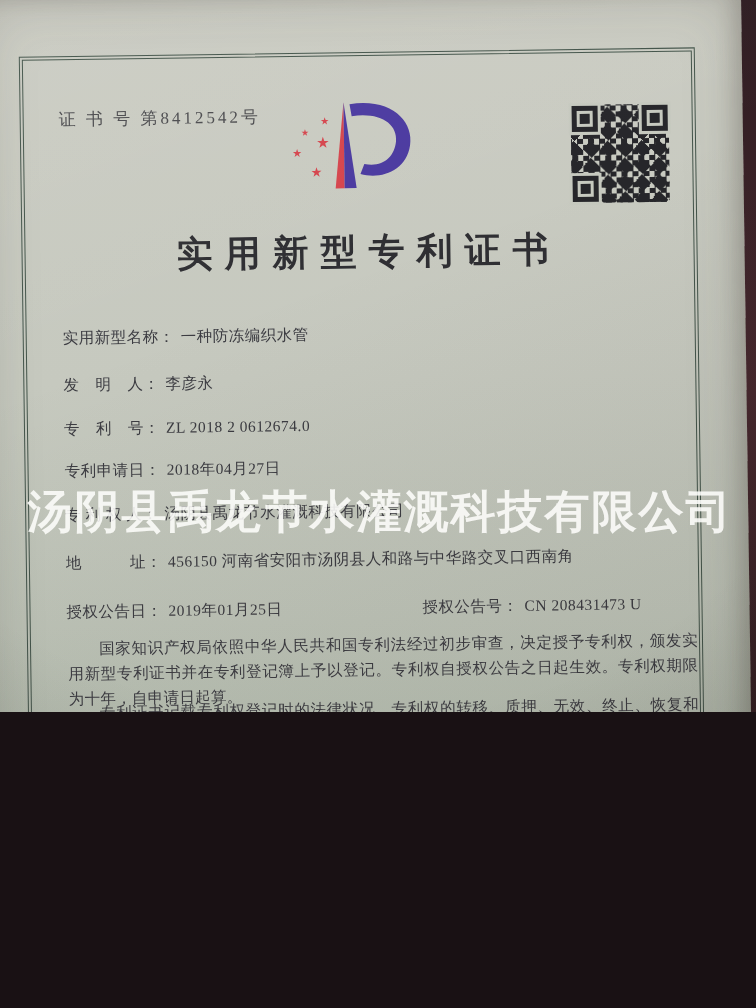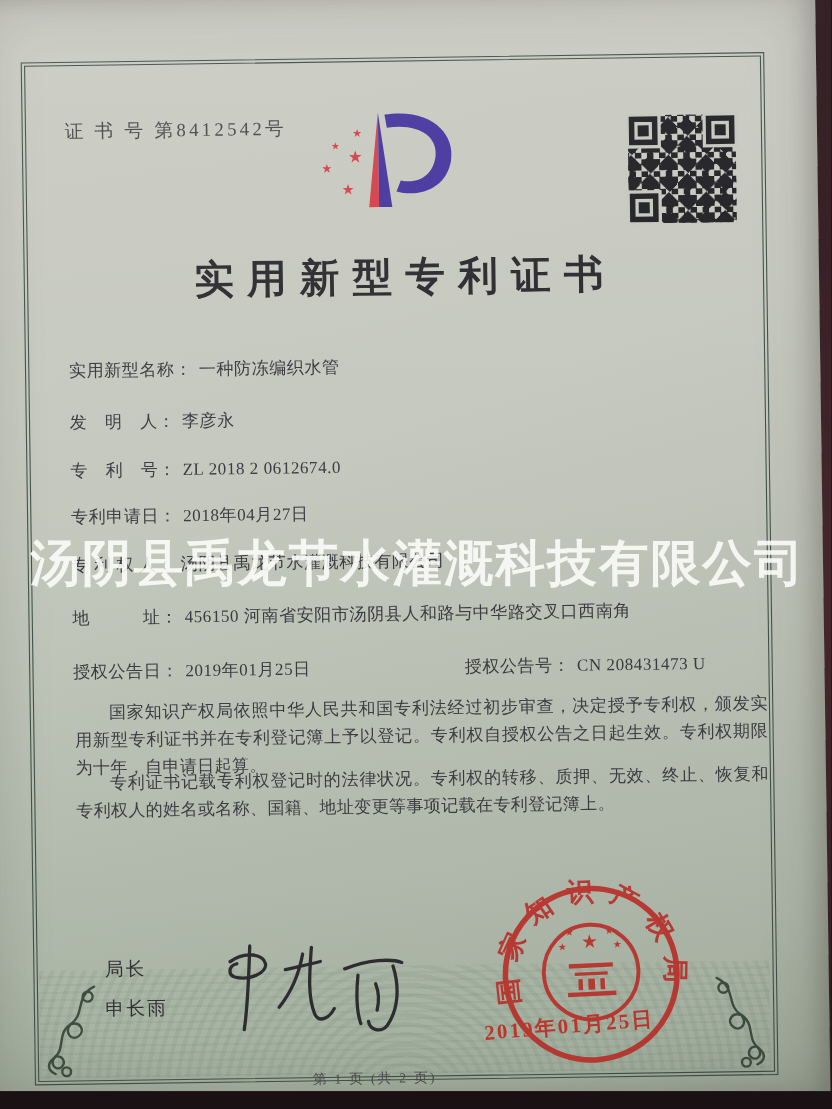--- a/index.html
+++ b/index.html
@@ -1,16 +1,16 @@
 <!DOCTYPE html>
 <html><head>
 <meta charset="utf-8">
 <style>
   html,body{margin:0;padding:0;background:#191114;}
-  .photo{position:relative;width:756px;height:992px;overflow:hidden;
+  .photo{position:relative;width:756px;height:712px;overflow:hidden;
     background:linear-gradient(180deg,#2e1c21 0%,#46282e 55%,#331f23 100%);
     font-family:"Liberation Serif","DejaVu Serif",serif;}
   .paper{position:absolute;left:-16px;top:-6px;width:764px;height:1010px;
     transform:rotate(-0.8deg);
     background:linear-gradient(180deg,#cbccc3 0%,#c6c9bf 38%,#c0c6ba 62%,#b4c0b0 88%,#adbcaa 100%);
     box-shadow:inset 0 0 60px rgba(50,45,35,.22), inset -8px 0 18px rgba(50,40,35,.18);}
   .frame{position:absolute;left:41px;top:58px;width:674px;height:928px;
     border:1.5px solid #43544a;}
   .frame::after{content:"";position:absolute;inset:2px;border:1px solid #43544a;}
   .guilloche{position:absolute;left:46px;top:884px;width:664px;height:98px;

